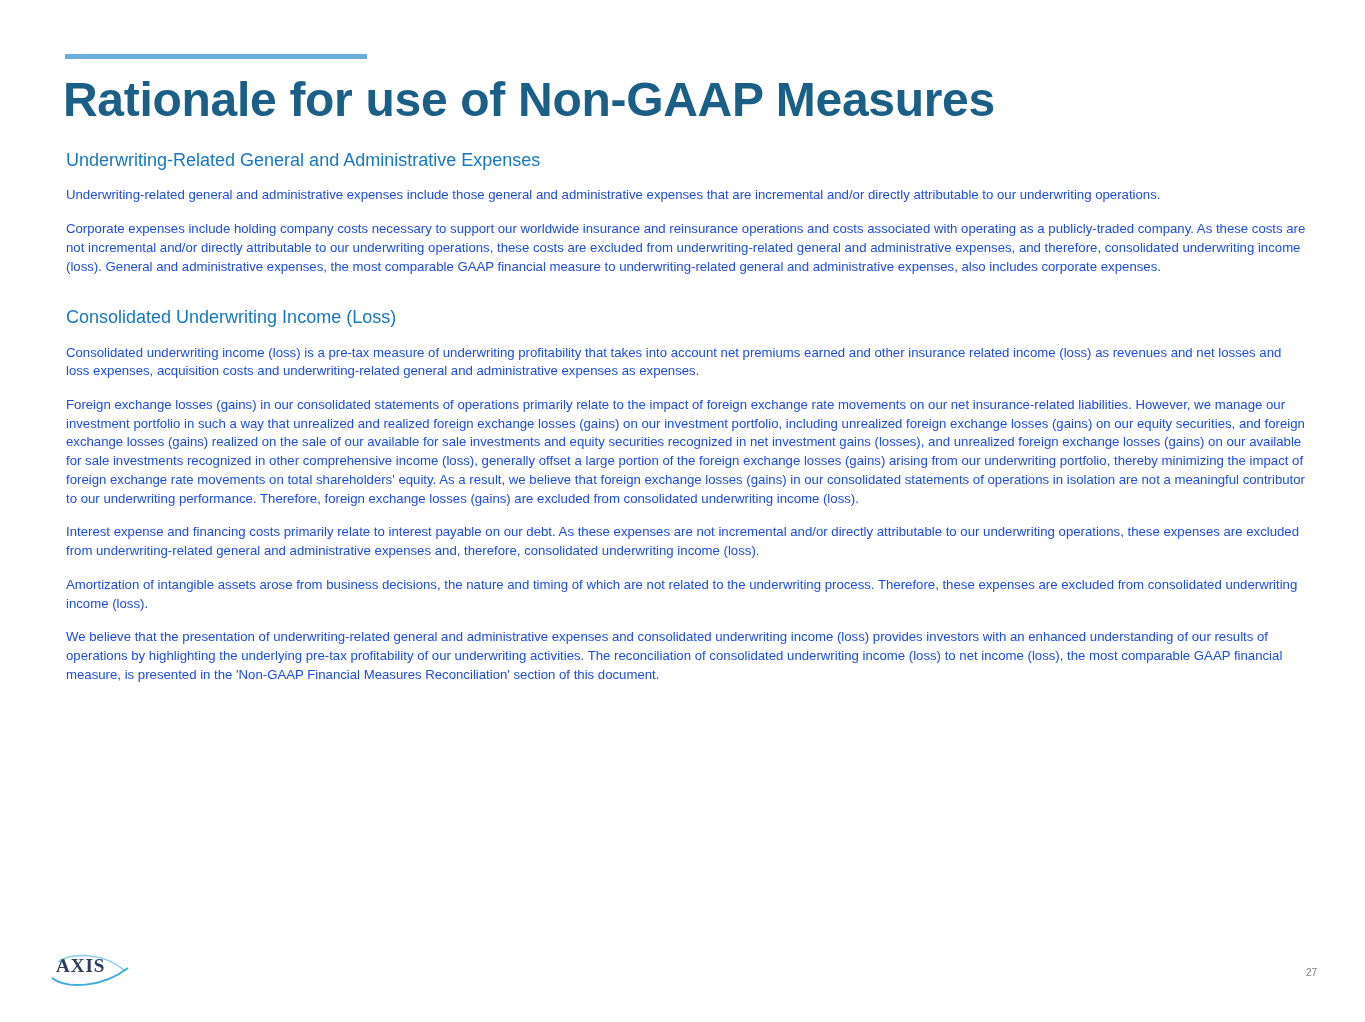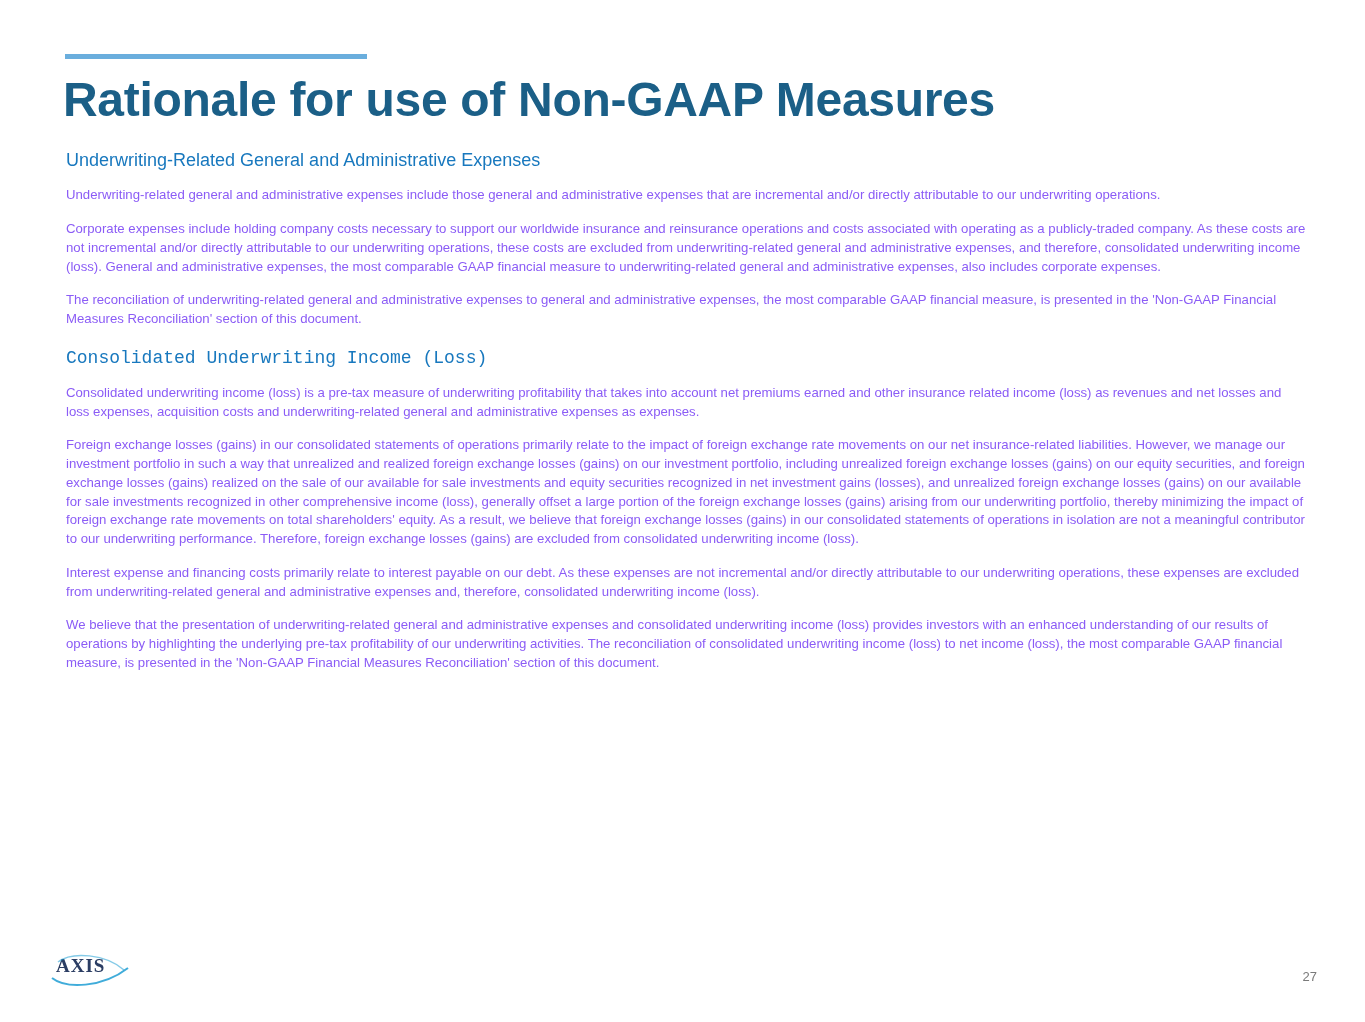--- a/index.html
+++ b/index.html
@@ -47,66 +47,65 @@
   .section-heading {
     color: #1878be;
     font-size: 18px;
     line-height: 1.35;
     margin: 0 0 14px 0;
     font-weight: normal;
   }
   .para {
     font-size: 13.2px;
     line-height: 1.42;
-    color: #8b5cf6;
+    color: #1d4ed8;
     margin: 0 0 15px 0;
     text-align: left;
   }
   .gap-before {
-    margin-top: 17px;
-    font-family: Liberation Mono, monospace;
+    margin-top: 29px;
   }
   .footer-logo {
     position: absolute;
     left: 50px;
     bottom: 32px;
     width: 86px;
     height: 42px;
   }
   .page-number {
     position: absolute;
     right: 48px;
-    bottom: 38px;
-    font-size: 13px;
+    bottom: 44px;
+    font-size: 10px;
     color: #7a7a7a;
   }
 </style>
 </head>
 <body>
 
 <div class="slide">
 
   <div class="accent-bar"></div>
 
   <div class="page-title">Rationale for use of Non-GAAP Measures</div>
 
   <div class="content">
 
     <div class="section">
       <div class="section-heading">Underwriting-Related General and Administrative Expenses</div>
       <p class="para">Underwriting-related general and administrative expenses include those general and administrative expenses that are incremental and/or directly attributable to our underwriting operations.</p>
       <p class="para">Corporate expenses include holding company costs necessary to support our worldwide insurance and reinsurance operations and costs associated with operating as a publicly-traded company. As these costs are not incremental and/or directly attributable to our underwriting operations, these costs are excluded from underwriting-related general and administrative expenses, and therefore, consolidated underwriting income (loss). General and administrative expenses, the most comparable GAAP financial measure to underwriting-related general and administrative expenses, also includes corporate expenses.</p>
-      <p class="para">The reconciliation of underwriting-related general and administrative expenses to general and administrative expenses, the most comparable GAAP financial measure, is presented in the 'Non-GAAP Financial Measures Reconciliation' section of this document.</p>
     </div>
 
     <div class="section">
       <div class="section-heading gap-before">Consolidated Underwriting Income (Loss)</div>
       <p class="para">Consolidated underwriting income (loss) is a pre-tax measure of underwriting profitability that takes into account net premiums earned and other insurance related income (loss) as revenues and net losses and loss expenses, acquisition costs and underwriting-related general and administrative expenses as expenses.</p>
       <p class="para">Foreign exchange losses (gains) in our consolidated statements of operations primarily relate to the impact of foreign exchange rate movements on our net insurance-related liabilities. However, we manage our investment portfolio in such a way that unrealized and realized foreign exchange losses (gains) on our investment portfolio, including unrealized foreign exchange losses (gains) on our equity securities, and foreign exchange losses (gains) realized on the sale of our available for sale investments and equity securities recognized in net investment gains (losses), and unrealized foreign exchange losses (gains) on our available for sale investments recognized in other comprehensive income (loss), generally offset a large portion of the foreign exchange losses (gains) arising from our underwriting portfolio, thereby minimizing the impact of foreign exchange rate movements on total shareholders' equity. As a result, we believe that foreign exchange losses (gains) in our consolidated statements of operations in isolation are not a meaningful contributor to our underwriting performance. Therefore, foreign exchange losses (gains) are excluded from consolidated underwriting income (loss).</p>
       <p class="para">Interest expense and financing costs primarily relate to interest payable on our debt. As these expenses are not incremental and/or directly attributable to our underwriting operations, these expenses are excluded from underwriting-related general and administrative expenses and, therefore, consolidated underwriting income (loss).</p>
+      <p class="para">Amortization of intangible assets arose from business decisions, the nature and timing of which are not related to the underwriting process. Therefore, these expenses are excluded from consolidated underwriting income (loss).</p>
       <p class="para">We believe that the presentation of underwriting-related general and administrative expenses and consolidated underwriting income (loss) provides investors with an enhanced understanding of our results of operations by highlighting the underlying pre-tax profitability of our underwriting activities. The reconciliation of consolidated underwriting income (loss) to net income (loss), the most comparable GAAP financial measure, is presented in the 'Non-GAAP Financial Measures Reconciliation' section of this document.</p>
     </div>
 
   </div>
 
   <div class="footer-logo">
     <svg viewBox="0 0 86 42" width="86" height="42" xmlns="http://www.w3.org/2000/svg">
       <text x="6" y="24" font-family="Liberation Serif, serif" font-size="19" font-weight="bold" fill="#2b3d63" letter-spacing="1">AXIS</text>
       <path d="M2 30 C16 41, 52 40, 78 20" stroke="#1f9ed4" stroke-width="2" fill="none" opacity="0.85"></path>
       <path d="M8 14 C22 3, 56 6, 74 22" stroke="#1f9ed4" stroke-width="1.5" fill="none" opacity="0.55"></path>

